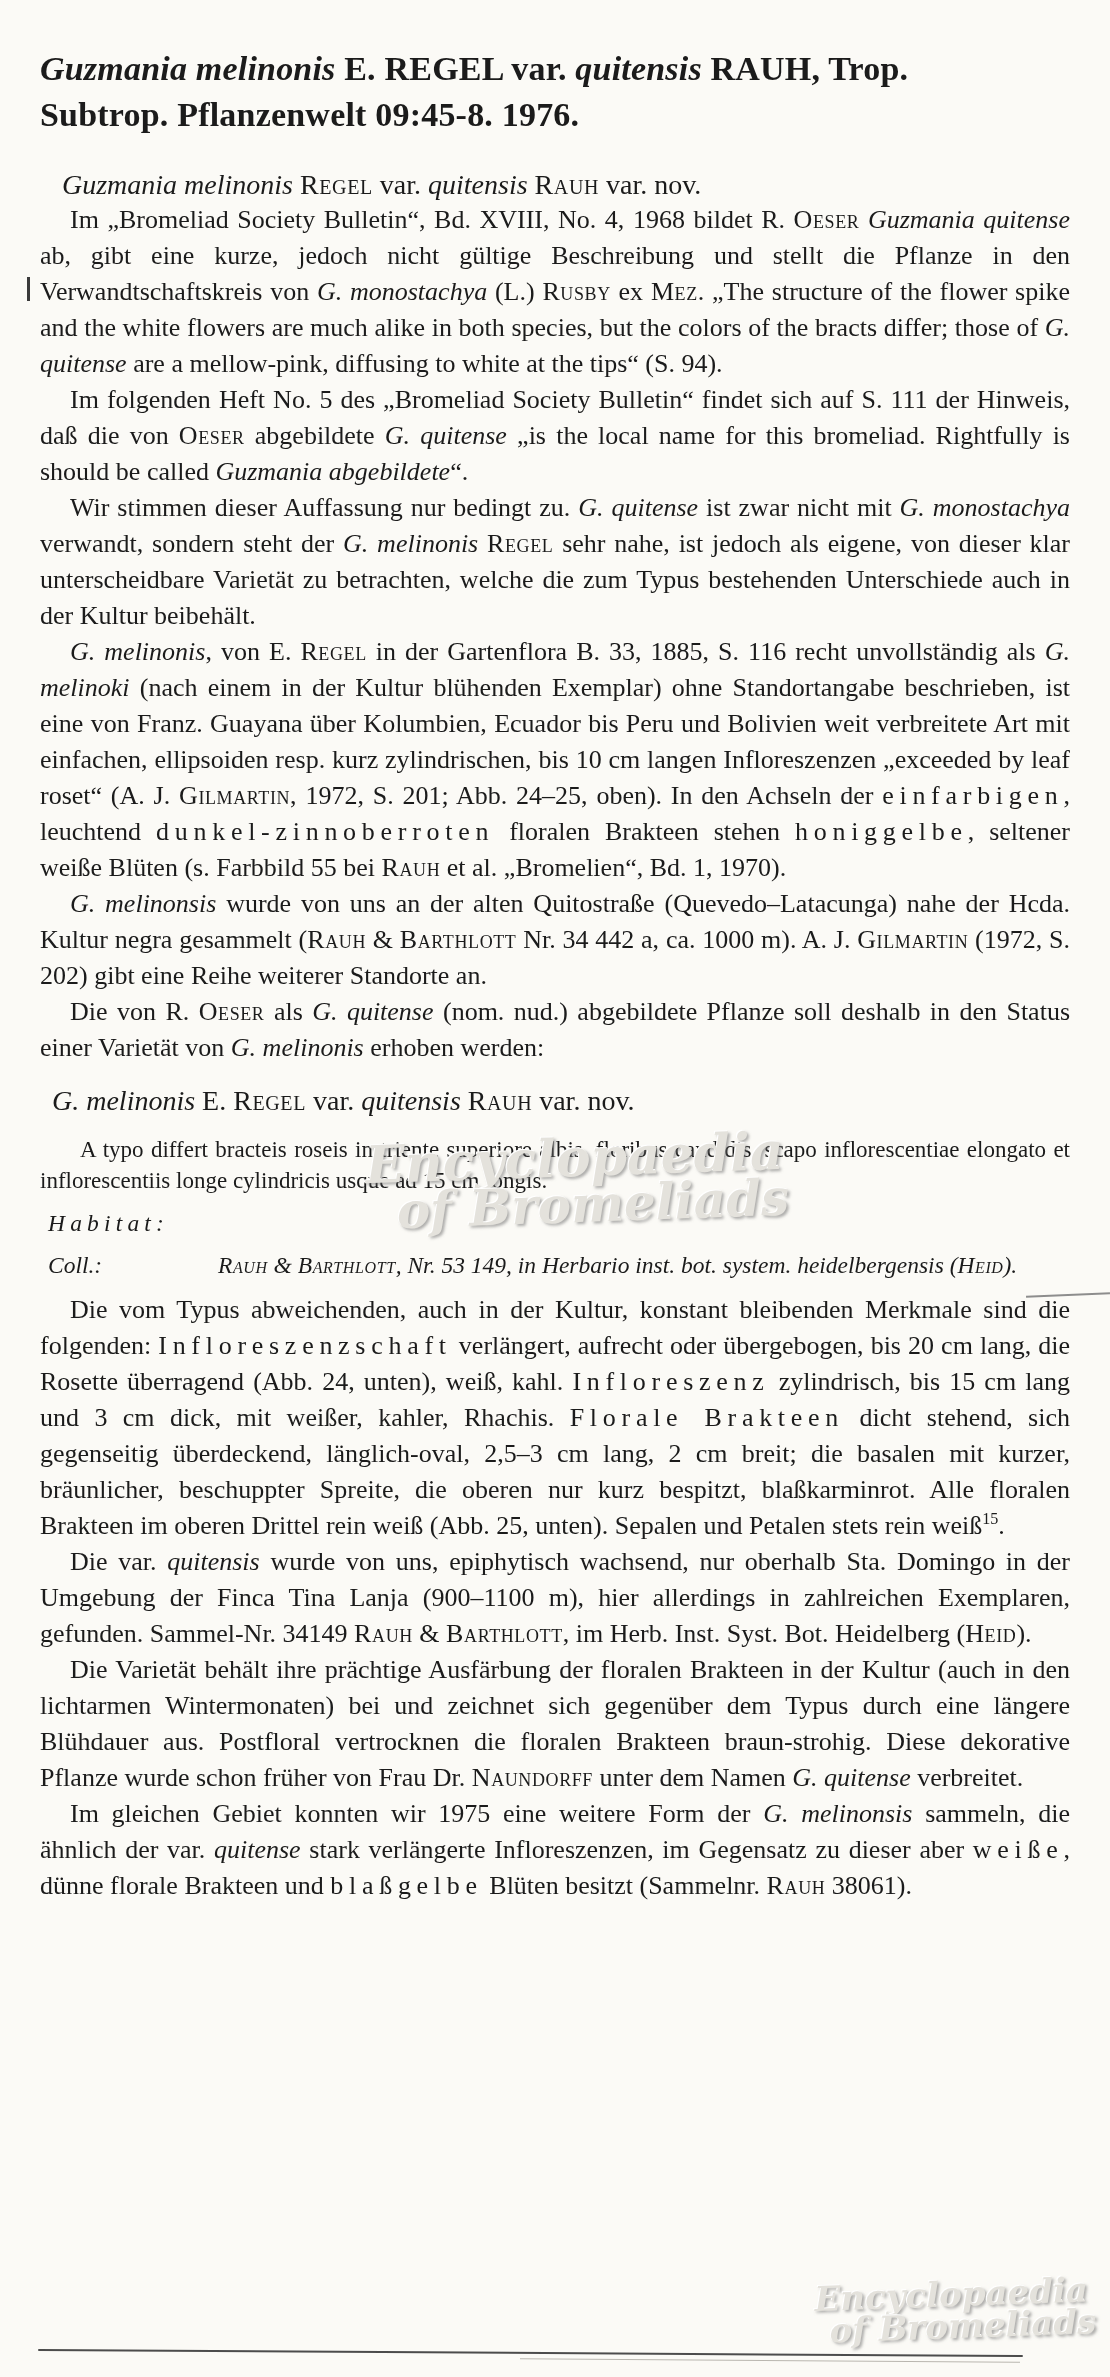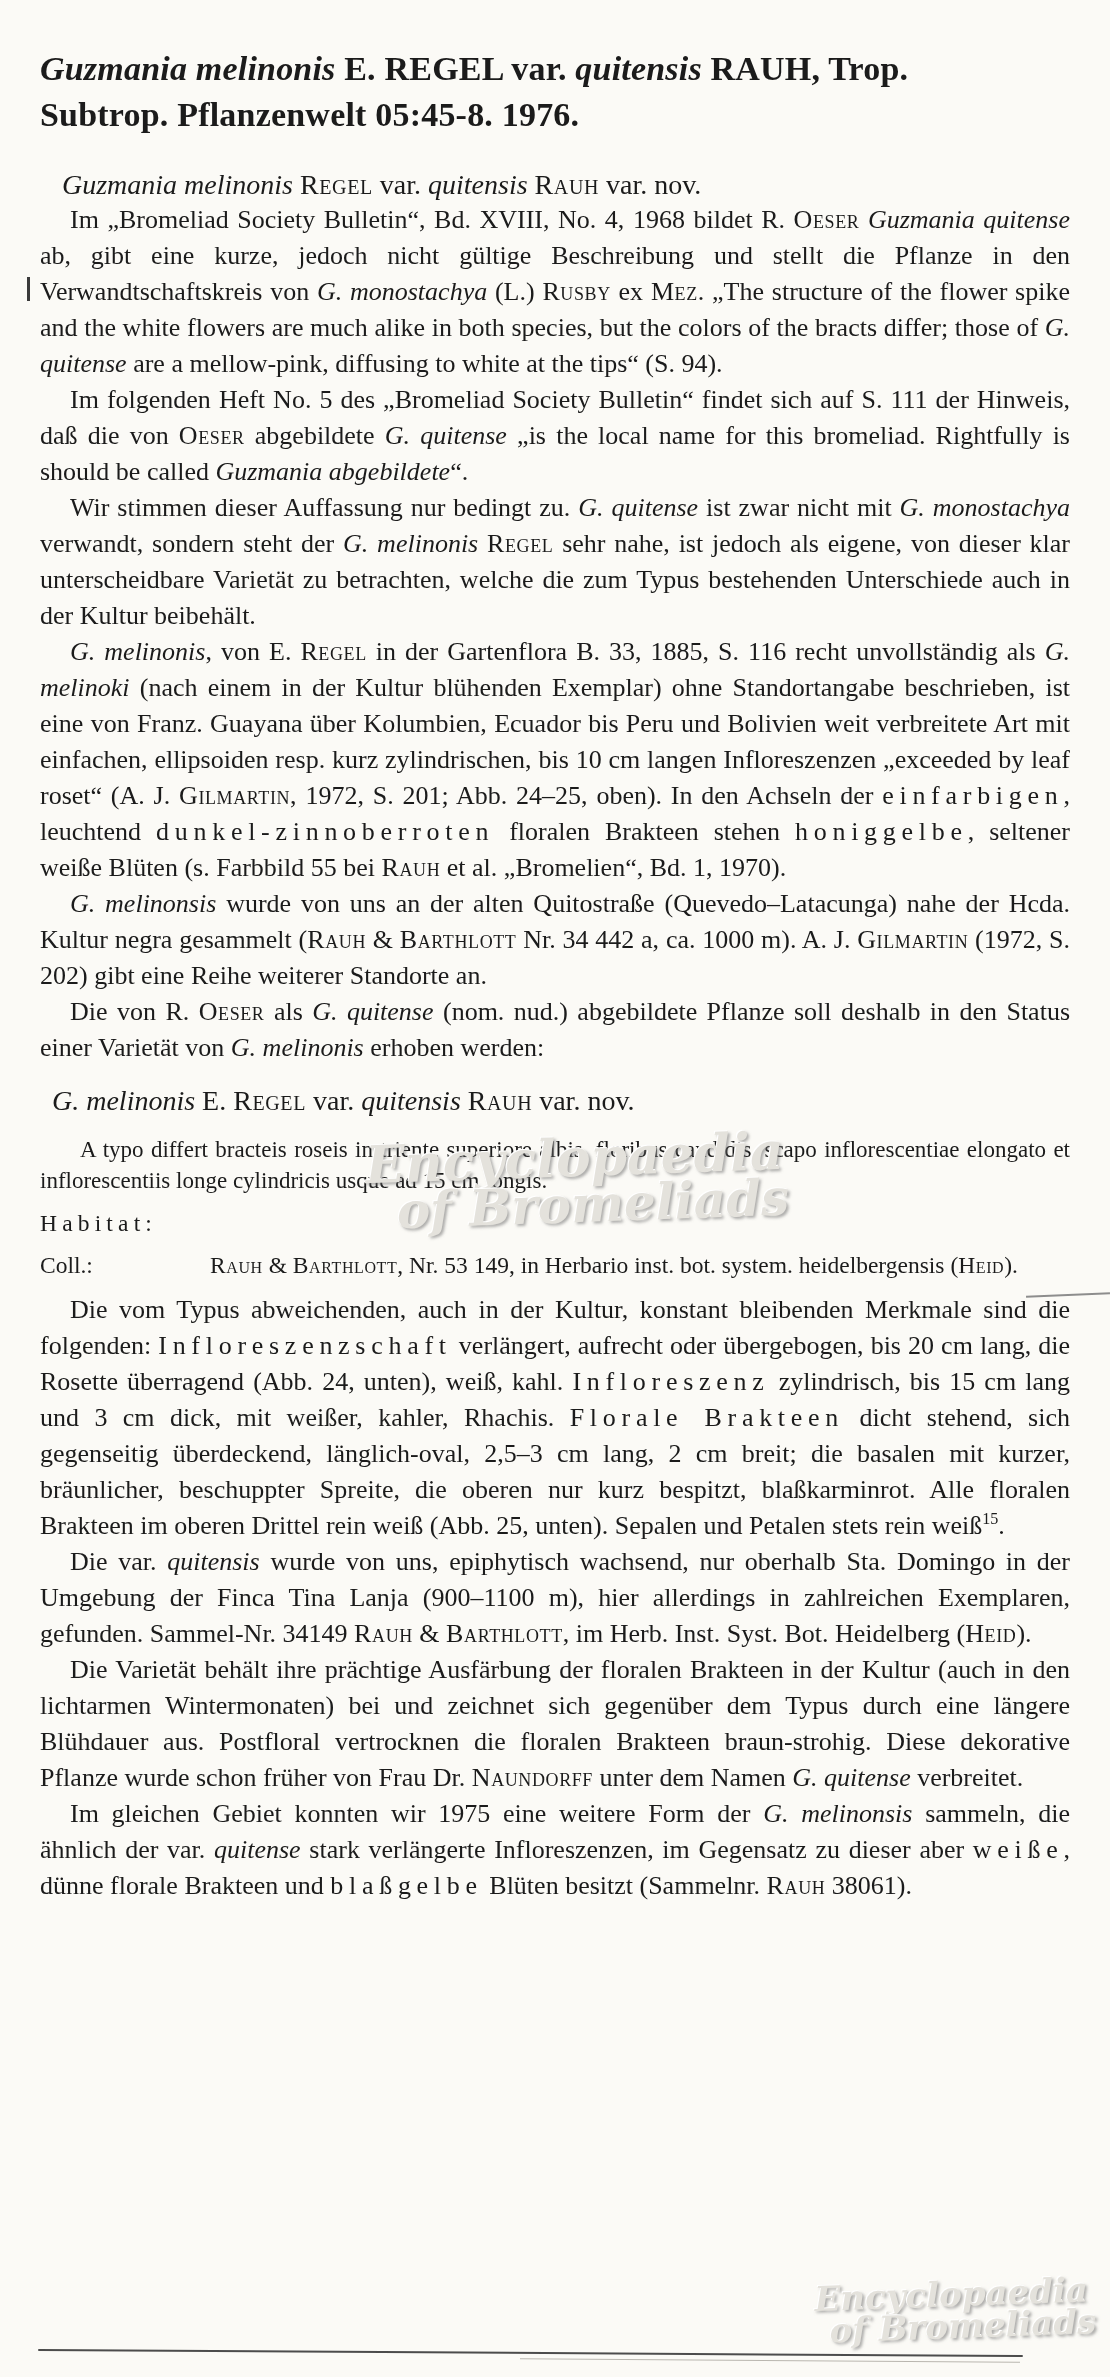--- a/index.html
+++ b/index.html
@@ -34,21 +34,22 @@
     font-size:28px; font-weight:normal;
     margin:18px 0 16px 12px; line-height:1.2;
   }
   p.latin {
     font-size:23px; line-height:31px;
     text-align:justify; text-indent:40px;
     margin:2px 0 12px 0;
   }
   .row {
     display:flex; font-size:23.5px; line-height:30px;
-    margin:0 0 12px 0;
+    margin:0 0 12px 8px;
+    font-style:italic;
   }
   .row-label { flex:0 0 170px; }
   .row-value { flex:1; text-align:justify; }
   .gap-top { margin-top:14px; }
   .gap-top-lg { margin-top:12px; }
   .i  { font-style:italic; }
   .sc { font-variant:small-caps; letter-spacing:0.6px; }
   .sp { letter-spacing:0.22em; }
   sup { font-size:0.62em; line-height:0; }
   .watermark {
@@ -83,21 +84,21 @@
     position:absolute; left:520px; top:2360px;
     width:500px; height:1px; background:#b9b6af;
     transform:rotate(0.4deg);
   }
 </style>
 </head>
 <body>
 
 <div class="page">
     <h1 class="title"><span class="i">Guzmania melinonis</span><span> E. REGEL var. </span><span class="i">quitensis</span><span> RAUH, Trop.</span></h1>
-    <h1 class="title"><span>Subtrop. Pflanzenwelt 05:45-8. 1976.</span></h1>
+    <h1 class="title"><span>Subtrop. Pflanzenwelt 09:45-8. 1976.</span></h1>
     <p class="subtitle"><span class="i">Guzmania melinonis </span><span class="sc">Regel</span><span> var. </span><span class="i">quitensis </span><span class="sc">Rauh</span><span> var. nov.</span></p>
     <p class="body gap-top"><span>Im „Bromeliad Society Bulletin“, Bd. XVIII, No. 4, 1968 bildet R. </span><span class="sc">Oeser</span><span> </span><span class="i">Guzmania quitense</span><span> ab, gibt eine kurze, jedoch nicht gültige Beschreibung und stellt die Pflanze in den Verwandtschaftskreis von </span><span class="i">G. monostachya</span><span> (L.) </span><span class="sc">Rusby</span><span> ex </span><span class="sc">Mez</span><span>. „The structure of the flower spike and the white flowers are much alike in both species, but the colors of the bracts differ; those of </span><span class="i">G. quitense</span><span> are a mellow-pink, diffusing to white at the tips“ (S. 94).</span></p>
     <p class="body"><span>Im folgenden Heft No. 5 des „Bromeliad Society Bulletin“ findet sich auf S. 111 der Hinweis, daß die von </span><span class="sc">Oeser</span><span> abgebildete </span><span class="i">G. quitense</span><span> „is the local name for this bromeliad. Rightfully is should be called </span><span class="i">Guzmania abgebildete</span><span>“.</span></p>
     <p class="body"><span>Wir stimmen dieser Auffassung nur bedingt zu. </span><span class="i">G. quitense</span><span> ist zwar nicht mit </span><span class="i">G. monostachya</span><span> verwandt, sondern steht der </span><span class="i">G. melinonis</span><span> </span><span class="sc">Regel</span><span> sehr nahe, ist jedoch als eigene, von dieser klar unterscheidbare Varietät zu betrachten, welche die zum Typus bestehenden Unterschiede auch in der Kultur beibehält.</span></p>
     <p class="body"><span class="i">G. melinonis</span><span>, von E. </span><span class="sc">Regel</span><span> in der Gartenflora B. 33, 1885, S. 116 recht unvollständig als </span><span class="i">G. melinoki</span><span> (nach einem in der Kultur blühenden Exemplar) ohne Standortangabe beschrieben, ist eine von Franz. Guayana über Kolumbien, Ecuador bis Peru und Bolivien weit verbreitete Art mit einfachen, ellipsoiden resp. kurz zylindrischen, bis 10 cm langen Infloreszenzen „exceeded by leaf roset“ (A. J. </span><span class="sc">Gilmartin</span><span>, 1972, S. 201; Abb. 24–25, oben). In den Achseln der </span><span class="sp">einfarbigen</span><span>, leuchtend </span><span class="sp">dunkel-zinnoberroten</span><span> floralen Brakteen stehen </span><span class="sp">honiggelbe</span><span>, seltener weiße Blüten (s. Farbbild 55 bei </span><span class="sc">Rauh</span><span> et al. „Bromelien“, Bd. 1, 1970).</span></p>
     <p class="body"><span class="i">G. melinonsis</span><span> wurde von uns an der alten Quitostraße (Quevedo–Latacunga) nahe der Hcda. Kultur negra gesammelt (</span><span class="sc">Rauh</span><span> &amp; </span><span class="sc">Barthlott</span><span> Nr. 34 442 a, ca. 1000 m). A. J. </span><span class="sc">Gilmartin</span><span> (1972, S. 202) gibt eine Reihe weiterer Standorte an.</span></p>
     <p class="body gap-top-lg"><span>Die von R. </span><span class="sc">Oeser</span><span> als </span><span class="i">G. quitense</span><span> (nom. nud.) abgebildete Pflanze soll deshalb in den Status einer Varietät von </span><span class="i">G. melinonis</span><span> erhoben werden:</span></p>
     <h2 class="h2"><span class="i">G. melinonis</span><span> E. </span><span class="sc">Regel</span><span> var. </span><span class="i">quitensis</span><span> </span><span class="sc">Rauh</span><span> var. nov.</span></h2>
     <p class="latin"><span>A typo differt bracteis roseis in triente superiore albis, floribus candidis, scapo inflorescentiae elongato et inflorescentiis longe cylindricis usque ad 15 cm longis.</span></p>
     <div class="row">

